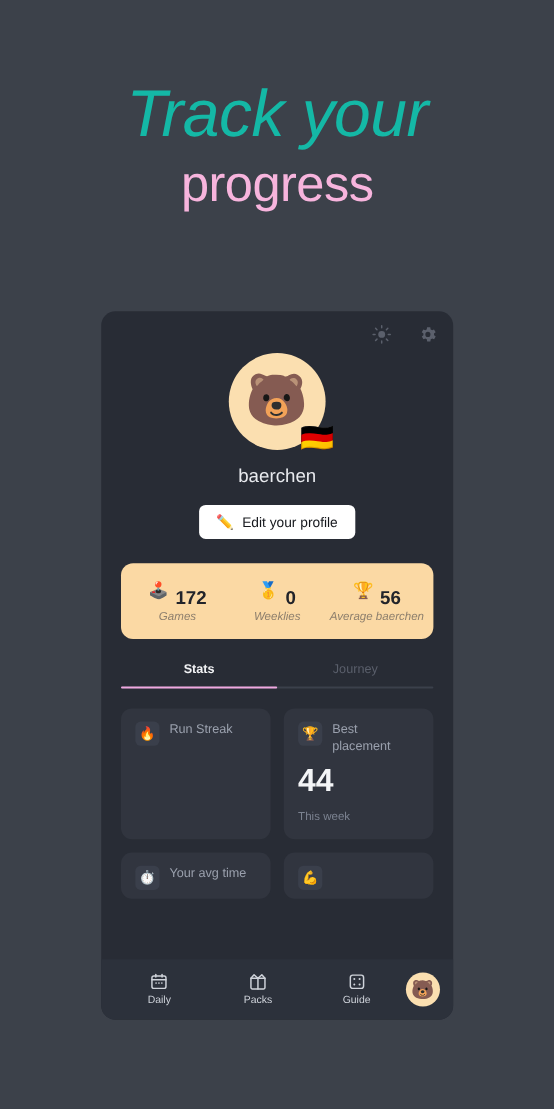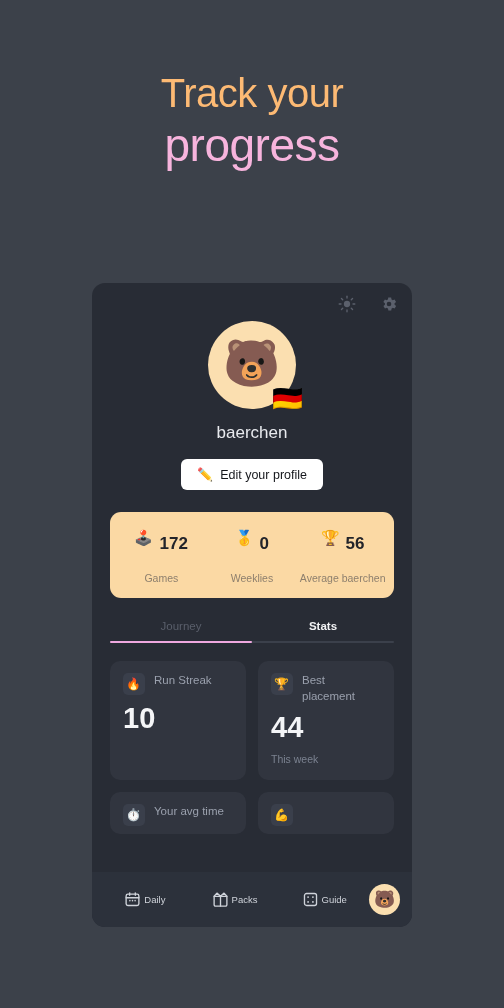--- a/index.html
+++ b/index.html
@@ -18,24 +18,25 @@
   
   .headline {
     position: absolute;
     top: 72px; left: 0; width: 504px;
     text-align: center;
     line-height: 1.08;
     user-select: none;
   }
   .headline .line1 {
     display: block;
-    font-size: 40px;
+    font-size: 60px;
     font-weight: 400;
-    color: #fdba74;
+    color: #14b8a6;
     letter-spacing: -0.5px;
+    font-style: italic;
   }
   .headline .line2 {
     display: block;
     font-size: 46px;
     font-weight: 400;
     color: #f7b4dd;
     letter-spacing: -0.5px;
     margin-top: 6px;
   }
 
@@ -122,24 +123,25 @@
     gap: 6px;
     height: 22px;
   }
   .stat-emoji { font-size: 15px; line-height: 1; }
   .stat-value {
     font-size: 17px; font-weight: 700; color: #22242a;
     line-height: 1;
     margin-top: 13px;
   }
   .stat-label {
-    margin-top: 24px;
+    margin-top: 7px;
     font-size: 10.5px;
     color: #8d7f6d;
     line-height: 1.25;
+    font-style: italic;
   }
 
   
   .tabs {
     margin: 22px 18px 0;
     display: flex;
   }
   .tab {
     flex: 1;
     text-align: center;
@@ -218,21 +220,21 @@
     left: 0; bottom: 0;
     width: 320px; height: 55px;
     background: #2c313b;
     display: flex;
     align-items: center;
     padding: 0 6px 0 8px;
     gap: 0;
   }
   .navitem {
     flex: 1;
-    display: flex; flex-direction: row;
+    display: flex; flex-direction: column;
     align-items: center; justify-content: center;
     gap: 3px;
     cursor: pointer;
   }
   .navitem .navlabel {
     font-size: 9.5px;
     color: #cfd3da;
     white-space: nowrap;
   }
   .navitem svg { display: block; }
@@ -312,35 +314,34 @@
       <div class="stat-col">
         <div class="stat-top">
           <span class="stat-emoji">🏆</span>
           <span class="stat-value">56</span>
         </div>
         <div class="stat-label">Average baerchen</div>
       </div>
     </div>
 
     <div class="tabs">
+      <div class="tab active">Stats</div>
       <div class="tab inactive">Journey</div>
-      <div class="tab active">Stats</div>
     </div>
     <div class="tab-track">
       <div class="tab-indicator"></div>
     </div>
 
     <div class="cards">
 
       <div class="scard">
         <div class="scard-head">
           <div class="scard-ico">🔥</div>
           <div class="scard-title">Run Streak</div>
         </div>
-        <div class="scard-value">10</div>
       </div>
 
       <div class="scard">
         <div class="scard-head">
           <div class="scard-ico">🏆</div>
           <div class="scard-title">Best placement</div>
         </div>
         <div class="scard-value">44</div>
         <div class="scard-foot">
           <span>This week</span>

